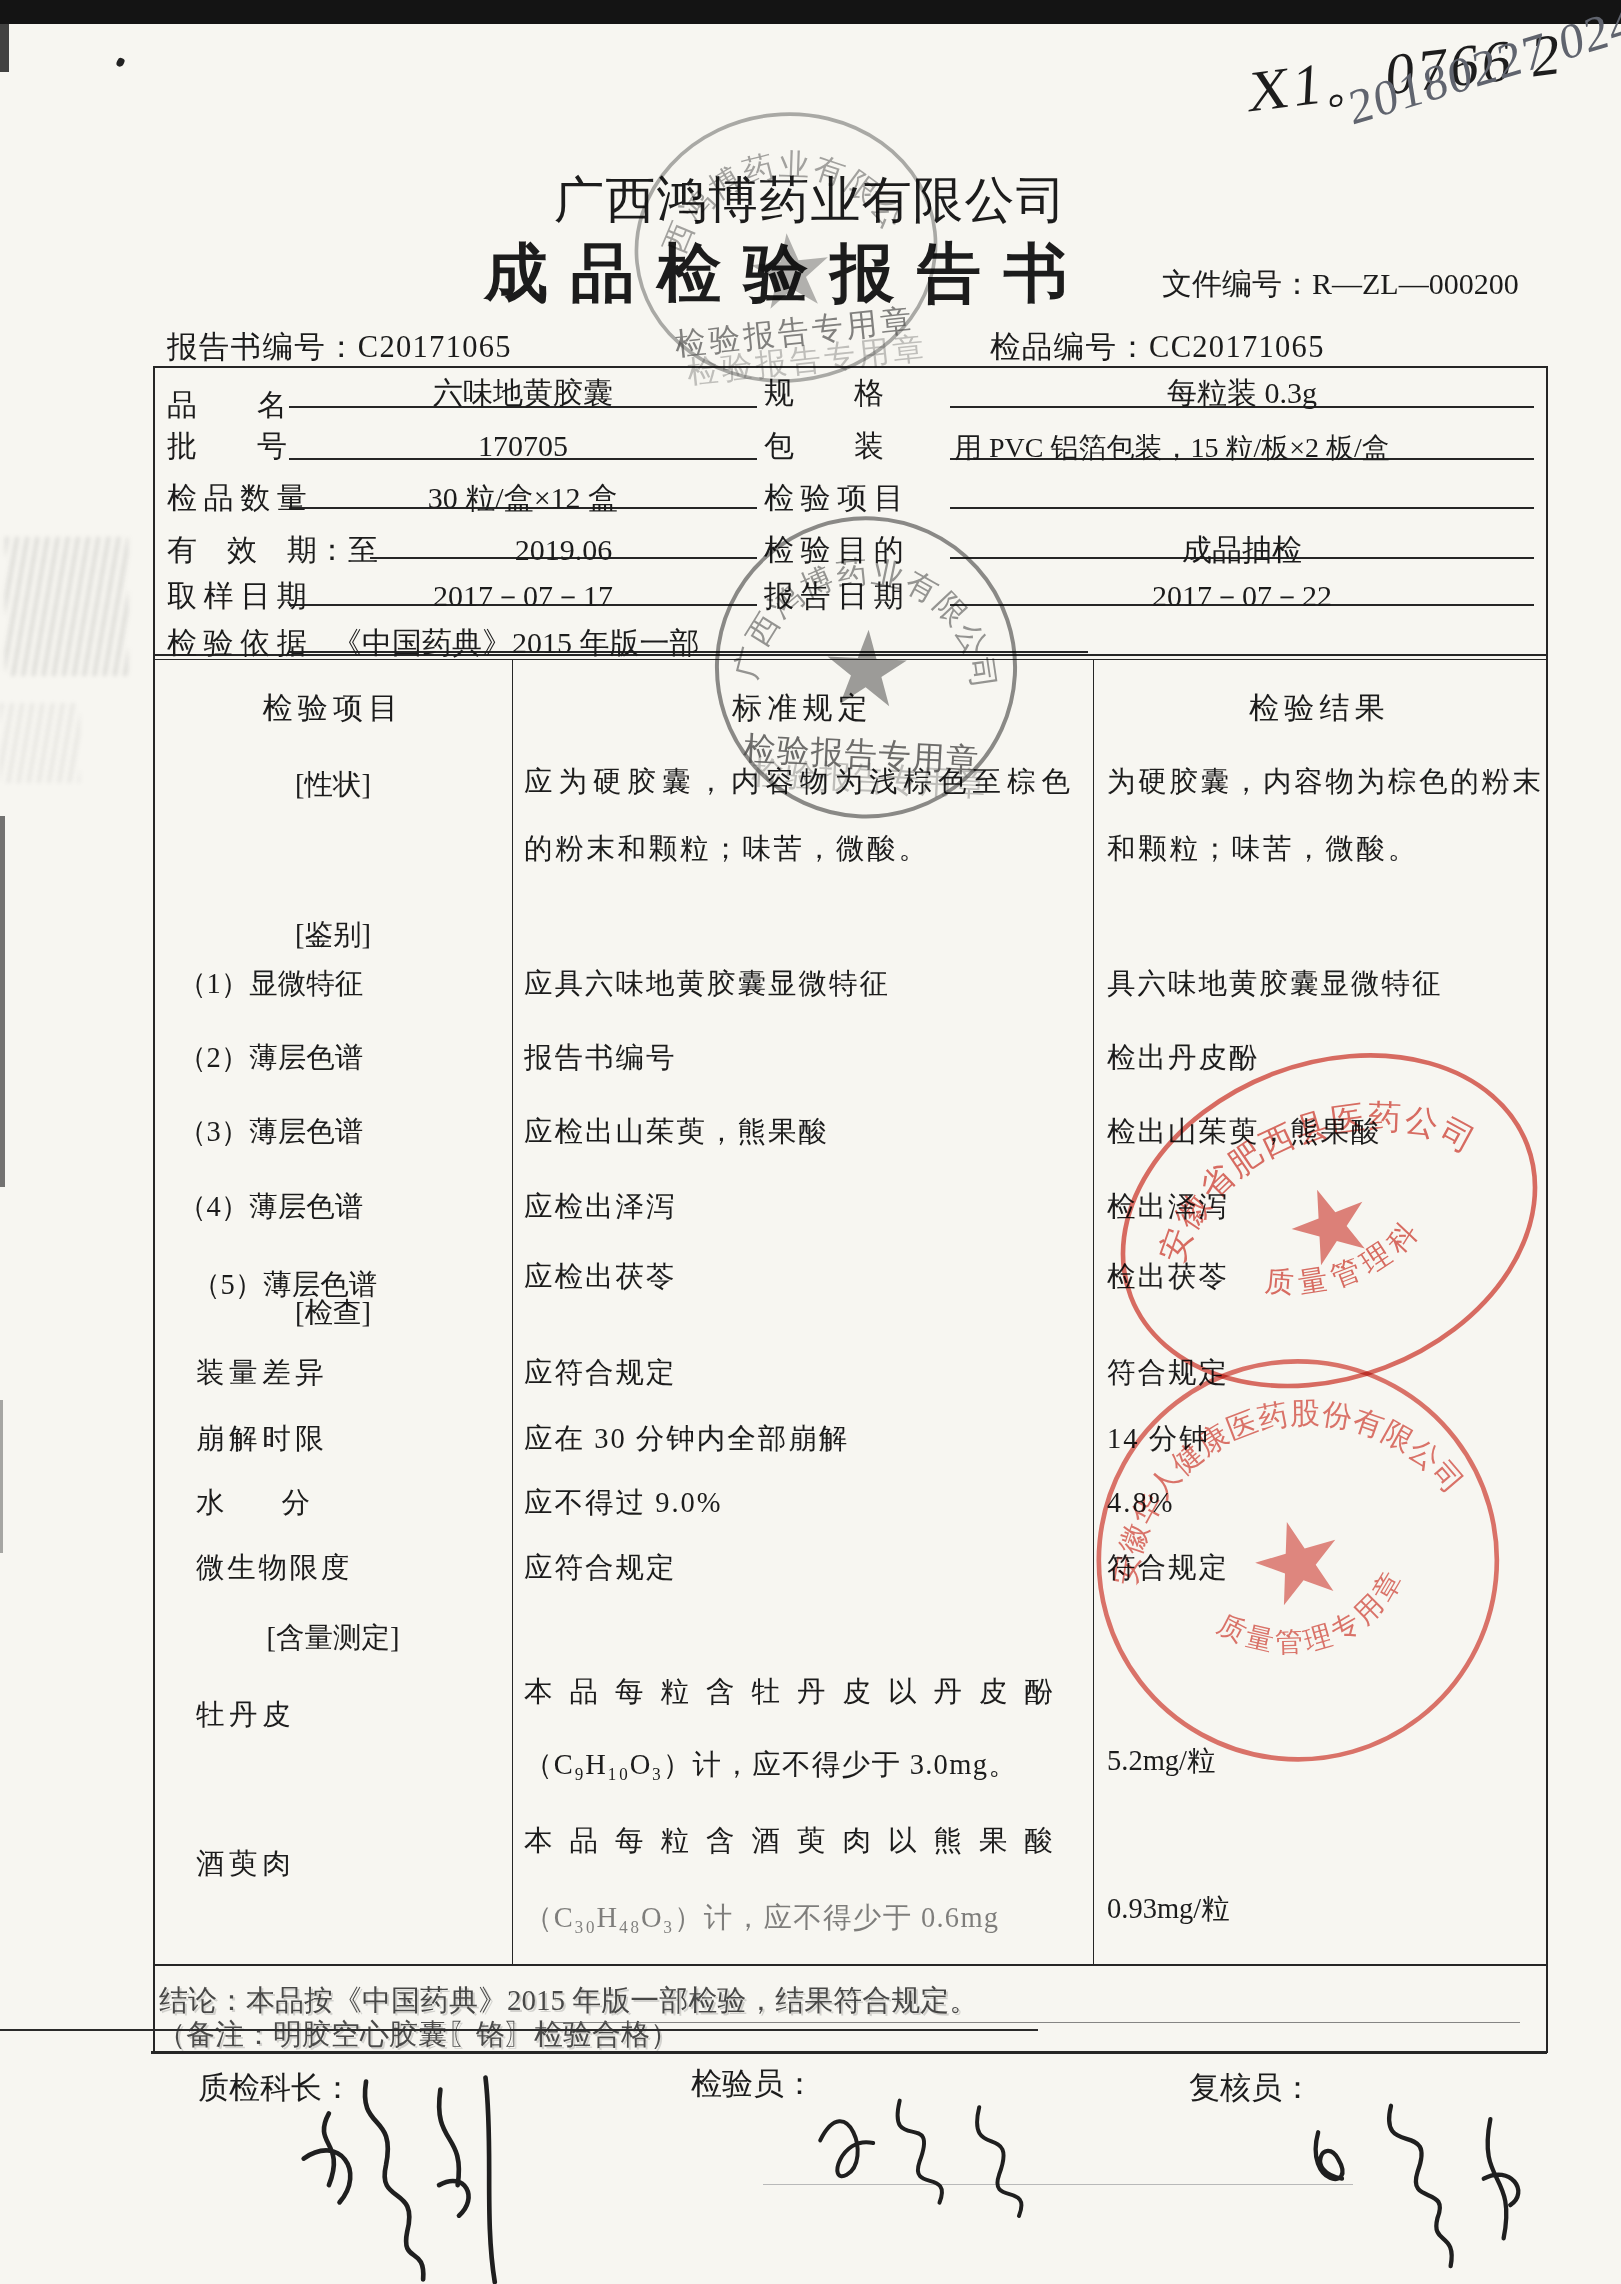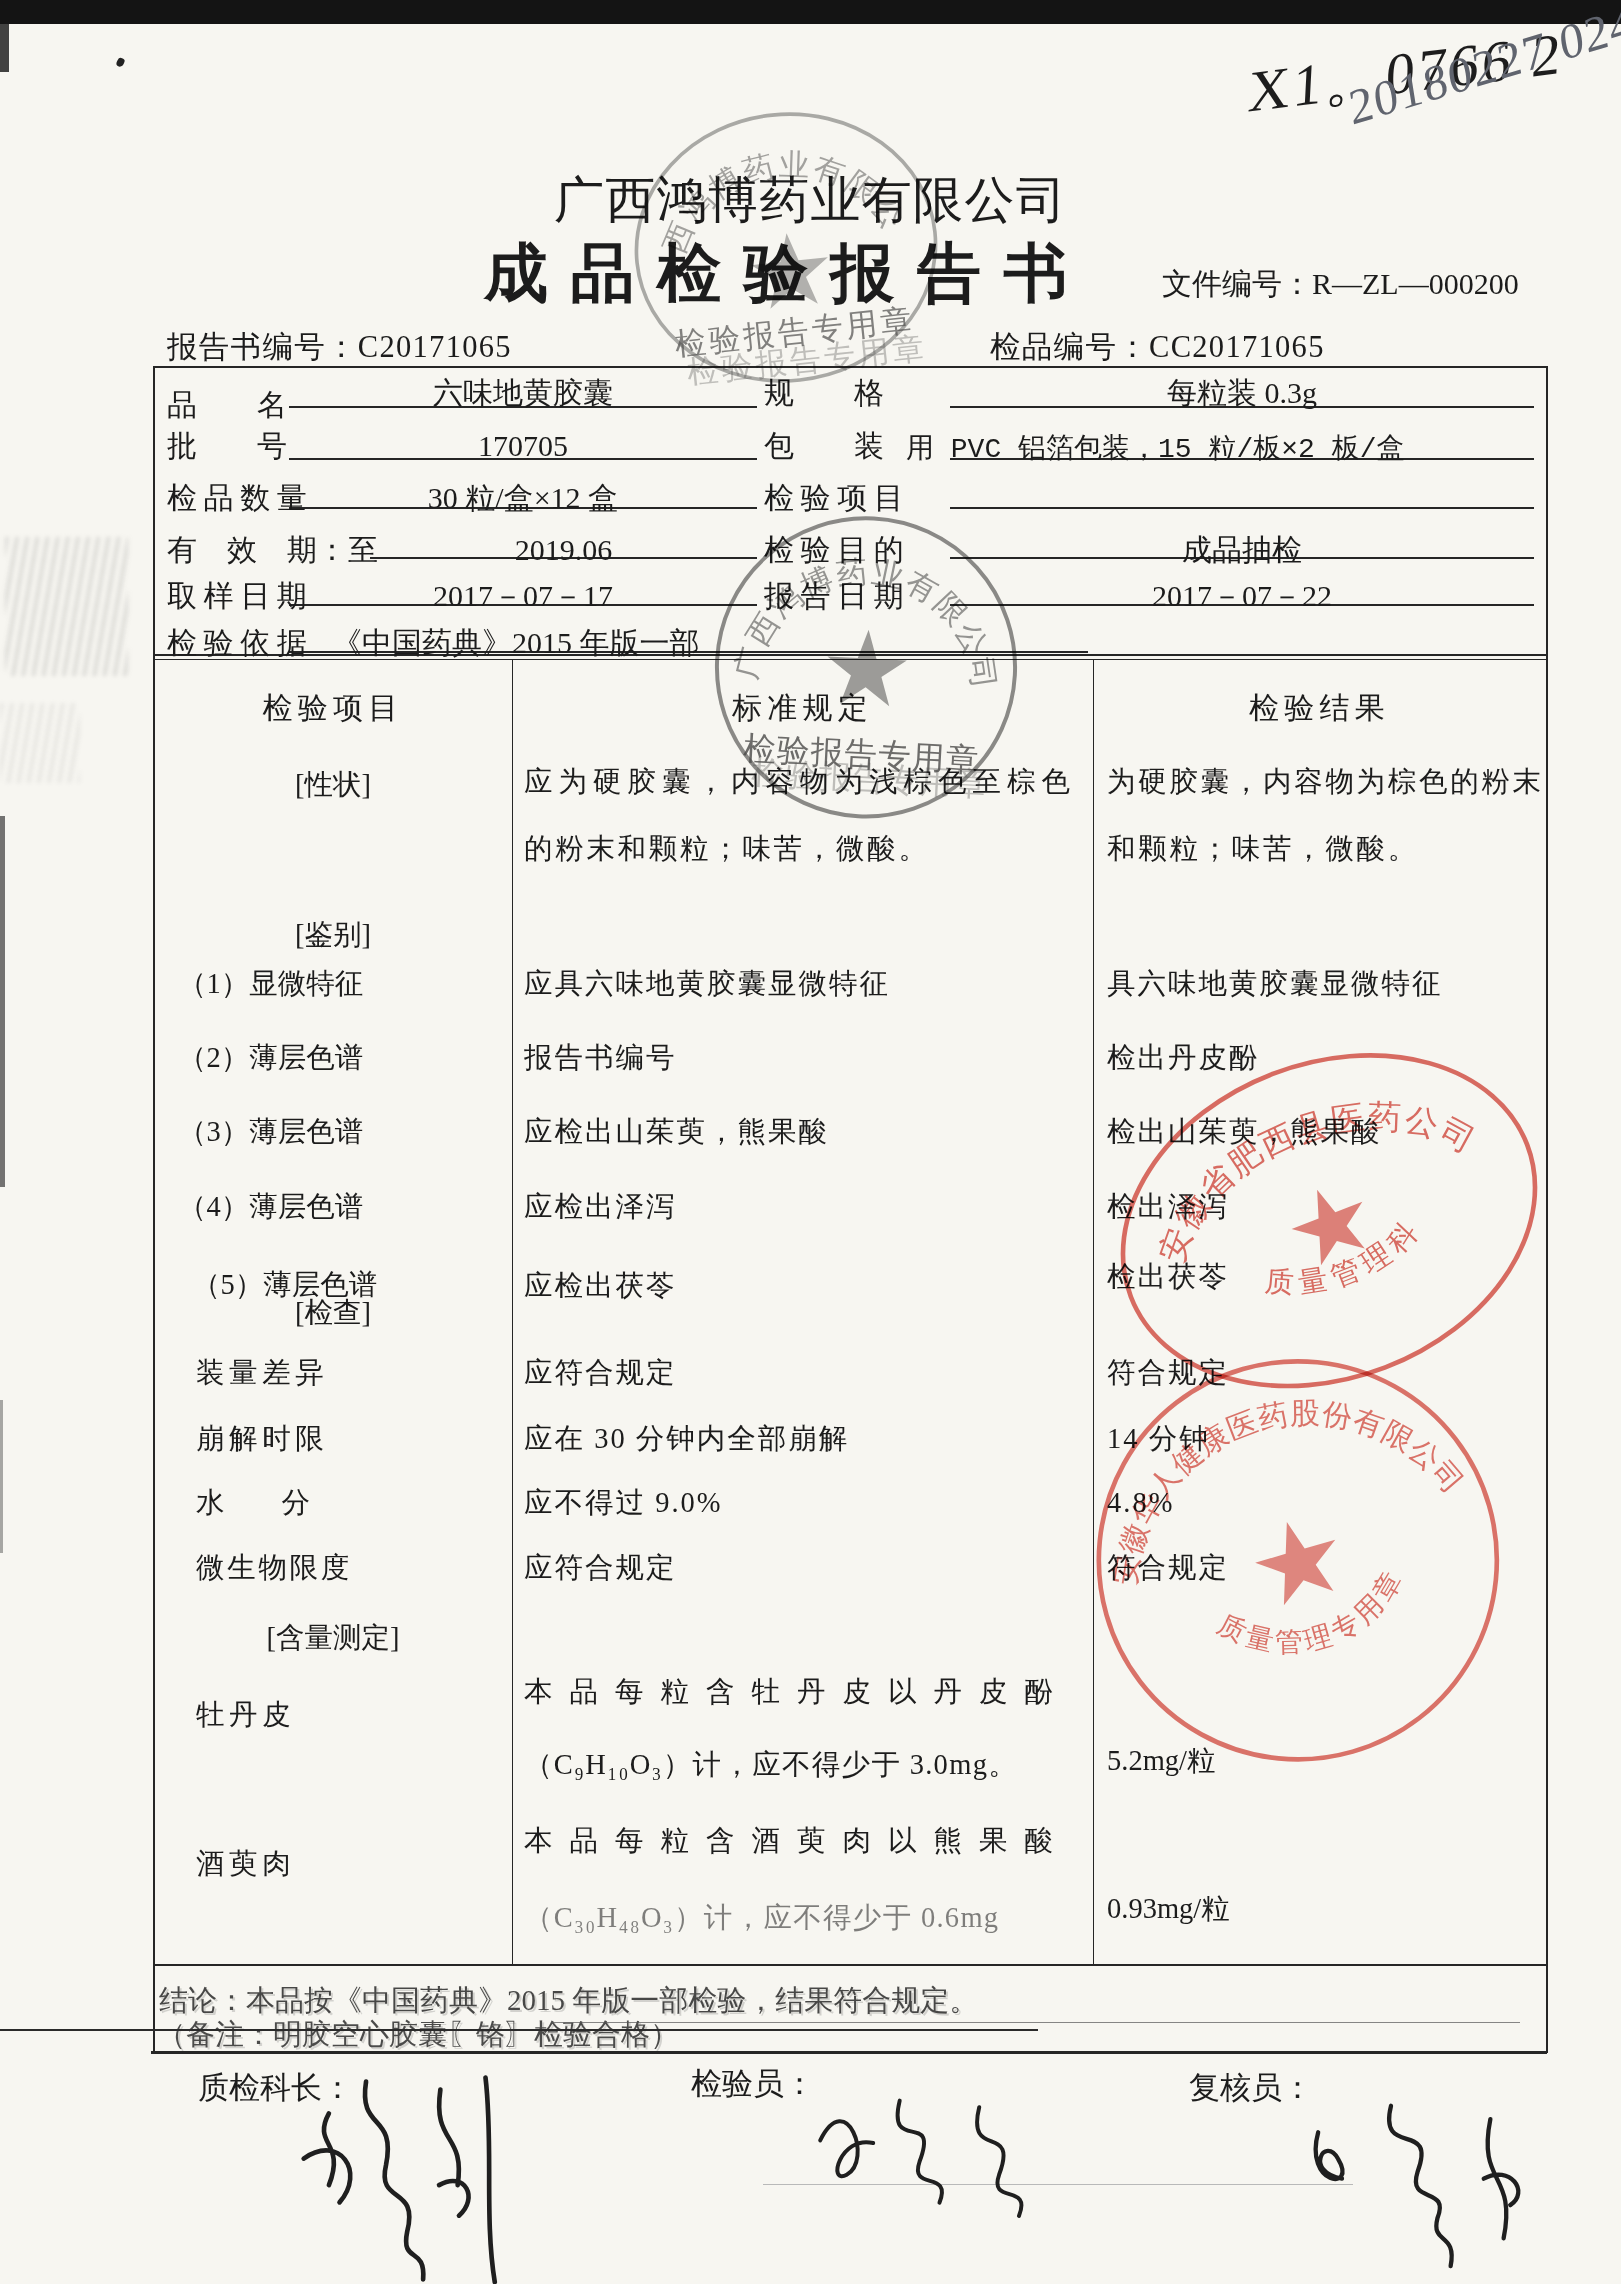--- a/index.html
+++ b/index.html
@@ -70,21 +70,21 @@
   <div class="hl" style="left:289px;top:651px;width:799px;height:2px;"></div>
 
   <div class="abs f45" style="left:167px;top:374px;margin-top:12px;">品　　名</div>
   <div class="abs f45 ctr" style="left:289px;top:374px;width:468px;">六味地黄胶囊</div>
   <div class="abs f45" style="left:764px;top:374px;">规　　格</div>
   <div class="abs f45 ctr" style="left:950px;top:374px;width:584px;">每粒装 0.3g</div>
 
   <div class="abs f45" style="left:167px;top:427px;">批　　号</div>
   <div class="abs f45 ctr" style="left:289px;top:427px;width:468px;">170705</div>
   <div class="abs f45" style="left:764px;top:427px;">包　　装</div>
-  <div class="abs" style="left:906px;top:429px;font-size:28px;font-family:Liberation Mono, monospace;">用 PVC 铝箔包装，15 粒/板×2 板/盒</div>
+  <div class="abs" style="left:954px;top:429px;font-size:28px;">用 PVC 铝箔包装，15 粒/板×2 板/盒</div>
 
   <div class="abs f45" style="left:167px;top:479px;letter-spacing:6.6px;">检品数量</div>
   <div class="abs f45 ctr" style="left:289px;top:479px;width:468px;">30 粒/盒×12 盒</div>
   <div class="abs f45" style="left:764px;top:479px;letter-spacing:6.6px;">检验项目</div>
 
   <div class="abs f45" style="left:167px;top:531px;">有　效　期：</div>
   <div class="abs f45" style="left:348px;top:531px;">至</div>
   <div class="abs f45 ctr" style="left:370px;top:531px;width:387px;">2019.06</div>
   <div class="abs f45" style="left:764px;top:531px;letter-spacing:6.6px;">检验目的</div>
   <div class="abs f45 ctr" style="left:950px;top:531px;width:584px;">成品抽检</div>
@@ -119,21 +119,21 @@
 
   <div class="abs f43" style="left:178px;top:1114px;">（3）薄层色谱</div>
   <div class="abs f43" style="left:524px;top:1114px;letter-spacing:2px;">应检出山茱萸，熊果酸</div>
   <div class="abs f43" style="left:1107px;top:1114px;letter-spacing:2px;">检出山茱萸，熊果酸</div>
 
   <div class="abs f43" style="left:178px;top:1189px;">（4）薄层色谱</div>
   <div class="abs f43" style="left:524px;top:1189px;letter-spacing:2px;">应检出泽泻</div>
   <div class="abs f43" style="left:1107px;top:1189px;letter-spacing:2px;">检出泽泻</div>
 
   <div class="abs f43" style="left:192px;top:1259px;margin-top:8px;">（5）薄层色谱</div>
-  <div class="abs f43" style="left:524px;top:1259px;letter-spacing:2px;margin-top:9px;">应检出茯苓</div>
+  <div class="abs f43" style="left:524px;top:1259px;letter-spacing:2px;">应检出茯苓</div>
   <div class="abs f43" style="left:1107px;top:1259px;letter-spacing:2px;">检出茯苓</div>
 
   <div class="abs f43 ctr" style="left:153px;top:1295px;width:360px;">[检查]</div>
 
   <div class="abs f43" style="left:196px;top:1355px;letter-spacing:4.6px;">装量差异</div>
   <div class="abs f43" style="left:524px;top:1355px;letter-spacing:2px;">应符合规定</div>
   <div class="abs f43" style="left:1107px;top:1355px;letter-spacing:2px;">符合规定</div>
 
   <div class="abs f43" style="left:196px;top:1421px;letter-spacing:4.6px;">崩解时限</div>
   <div class="abs f43" style="left:524px;top:1421px;letter-spacing:2px;">应在 30 分钟内全部崩解</div>

